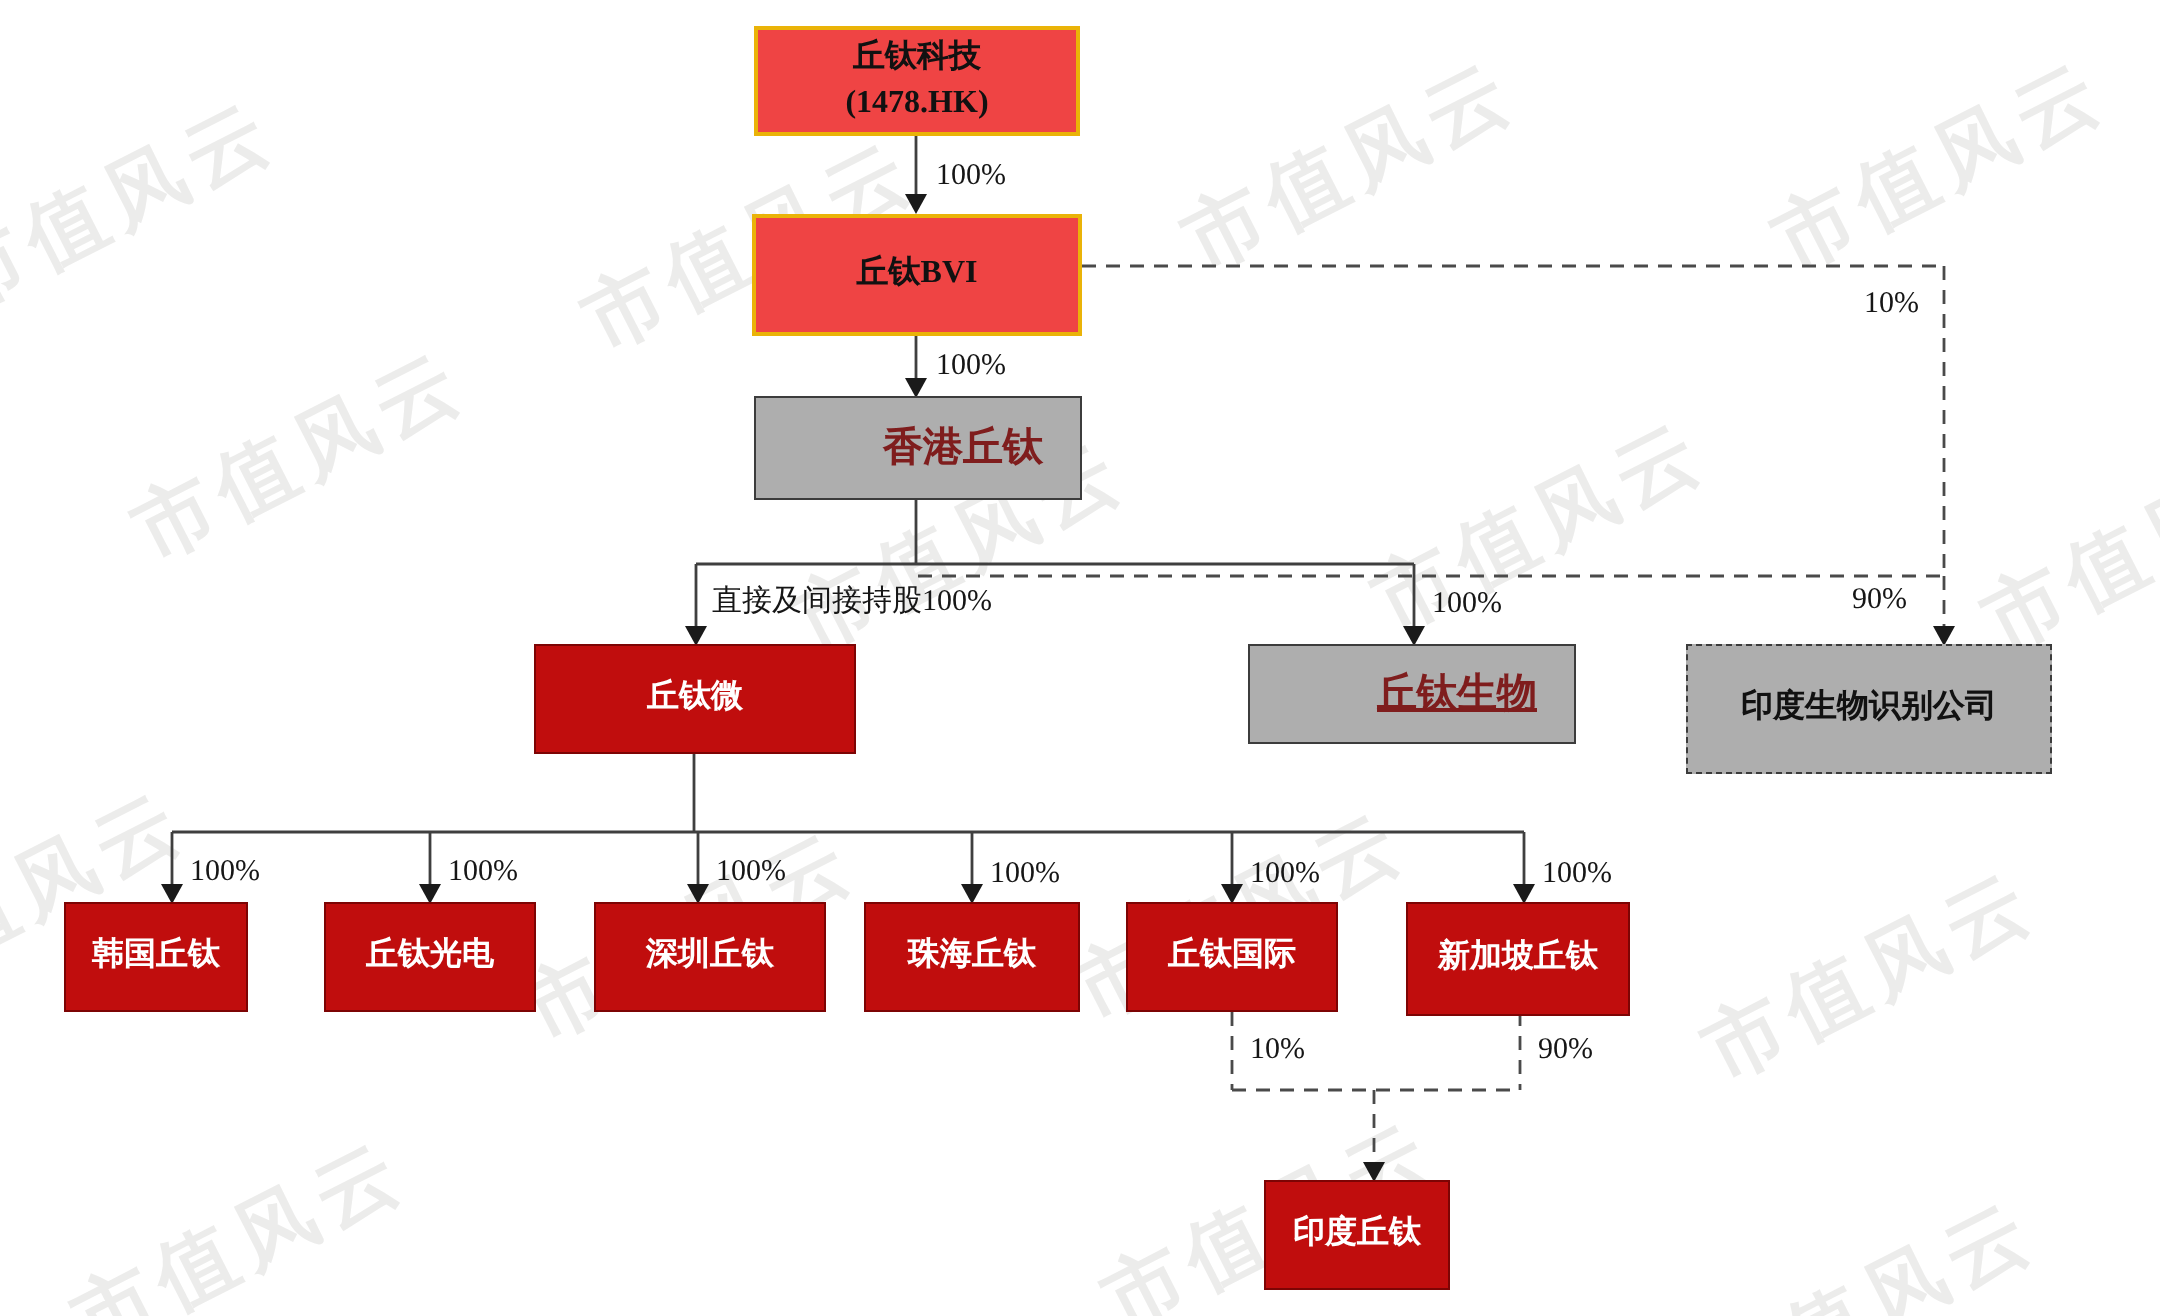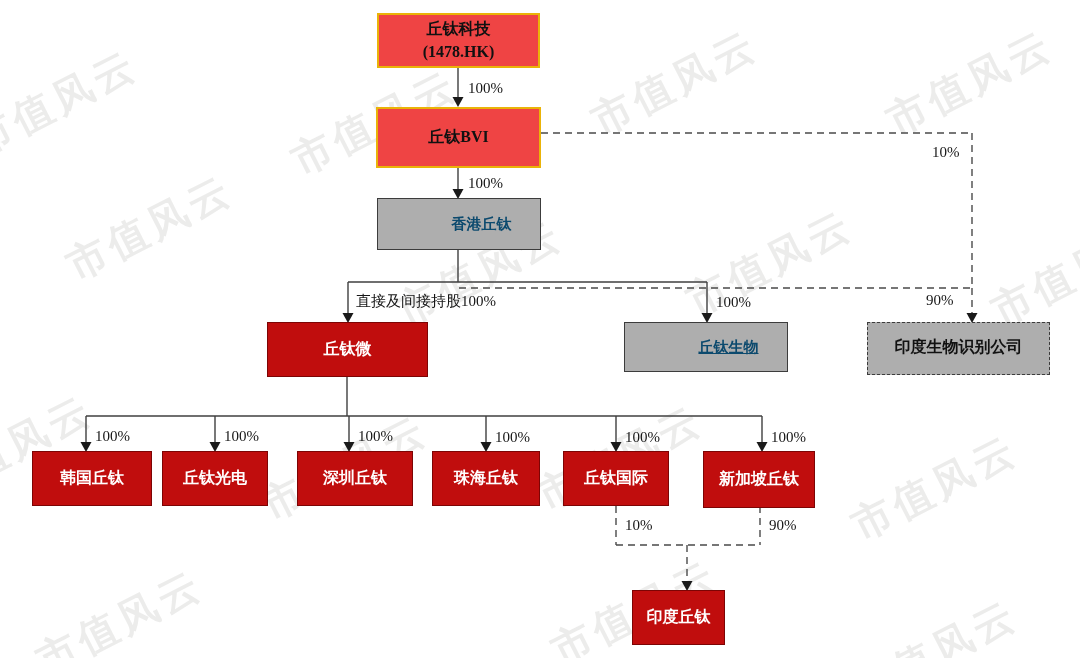--- a/index.html
+++ b/index.html
@@ -42,22 +42,22 @@
   }
   .node-white {
     background: #ef4444;
     border: 2px solid #eab308;
     color: #111111;
     font-size: 16px;
   }
   .node-gray {
     background: var(--gray, #aeaeae);
     border: 1.5px solid #3c3c3c;
-    color: #0c4a6e;
-    font-size: 15px;
+    color: #7f1d1d;
+    font-size: 20px;
     padding-left: 45px;
   }
   .node-gray-dashed {
     background: var(--gray, #aeaeae);
     border: 1.8px dashed #3c3c3c;
     color: #111111;
     font-size: 16px;
   }
   .node-red {
     background: var(--red, #c00000);
@@ -160,25 +160,25 @@
   </div>
 
   <div class="node node-red" style="left:267px; top:322px; width:161px; height:55px;">
     <div>丘钛微</div>
   </div>
 
   <div class="node node-gray" style="left:624px; top:322px; width:164px; height:50px;text-decoration:underline;">
     <div>丘钛生物</div>
   </div>
 
-  <div class="node node-gray-dashed" style="left:867px; top:322px; width:183px; height:53px;font-family:Liberation Mono, monospace;">
+  <div class="node node-gray-dashed" style="left:843px; top:322px; width:183px; height:65px;">
     <div>印度生物识别公司</div>
   </div>
 
-  <div class="node node-red" style="left:32px;  top:451px; width:120px; height:55px;">
+  <div class="node node-red" style="left:32px;  top:451px; width:92px; height:55px;">
     <div>韩国丘钛</div>
   </div>
   <div class="node node-red" style="left:162px; top:451px; width:106px; height:55px;">
     <div>丘钛光电</div>
   </div>
   <div class="node node-red" style="left:297px; top:451px; width:116px; height:55px;text-align:right;">
     <div>深圳丘钛</div>
   </div>
   <div class="node node-red" style="left:432px; top:451px; width:108px; height:55px;">
     <div>珠海丘钛</div>

